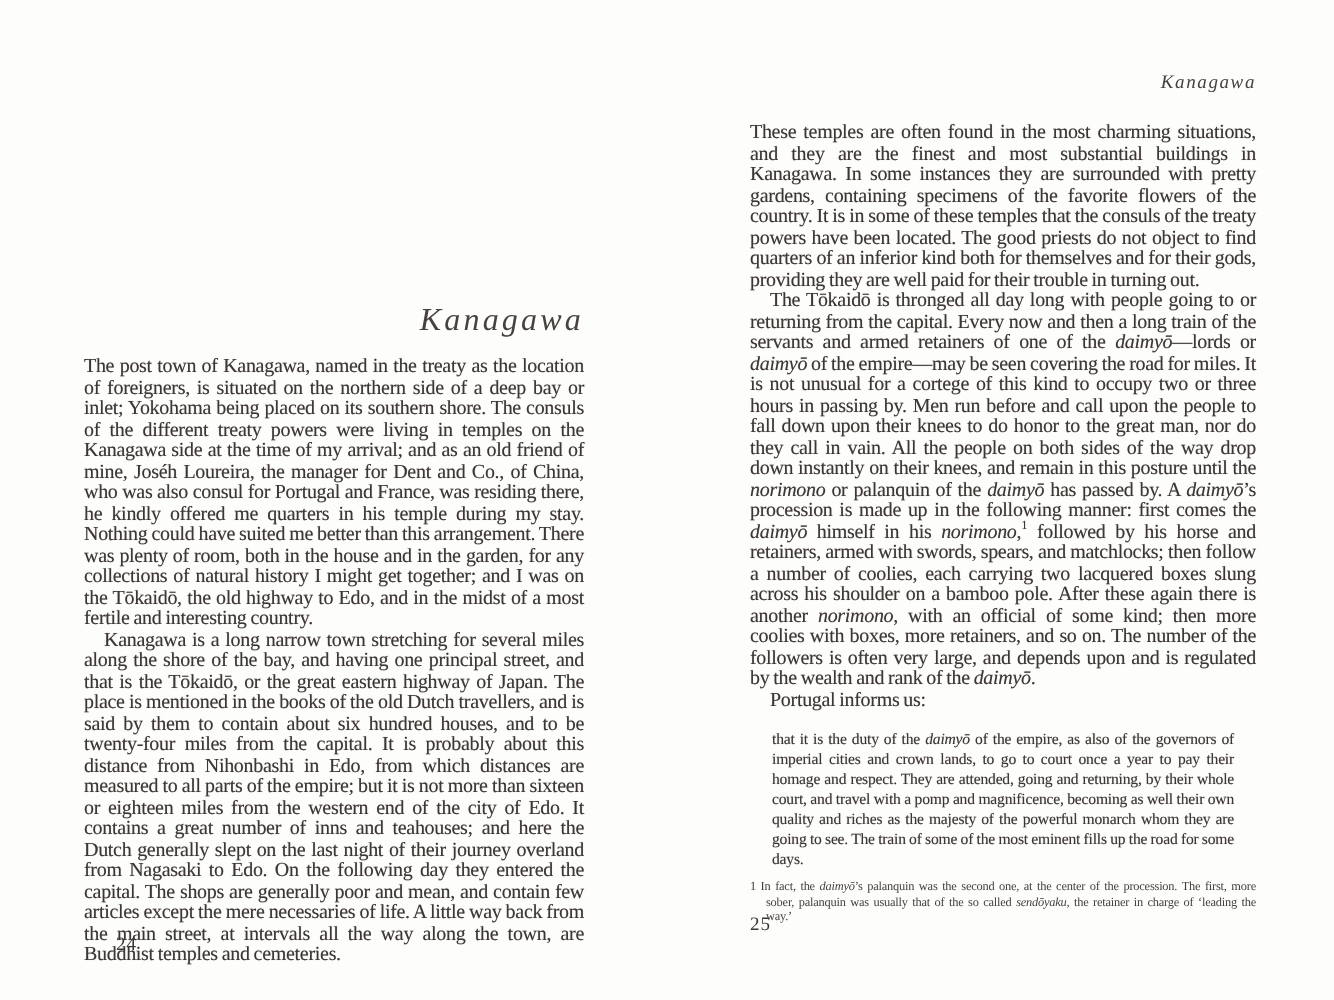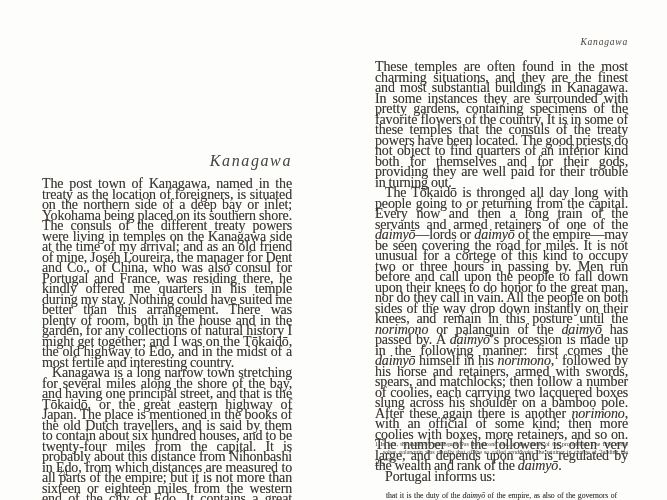--- a/index.html
+++ b/index.html
@@ -27,21 +27,21 @@
   .running-header {
     margin: 37px 0 14px 0;
     text-align: right;
     font-style: italic;
     font-size: 9.5px;
     line-height: 11px;
     letter-spacing: 0.8px;
     color: #47423c;
   }
   .body-text {
-    font-size: 14px;
+    font-size: 10px;
     line-height: 10.5px;
     text-align: justify;
     letter-spacing: -0.15px;
     word-spacing: -0.4px;
     text-shadow: 0 0 0.4px rgba(62, 56, 50, 0.45);
   }
   .para { margin: 0; }
   .para.indent { text-indent: 10px; }
   .quote {
     margin: 9px 11px 12px 11px;

